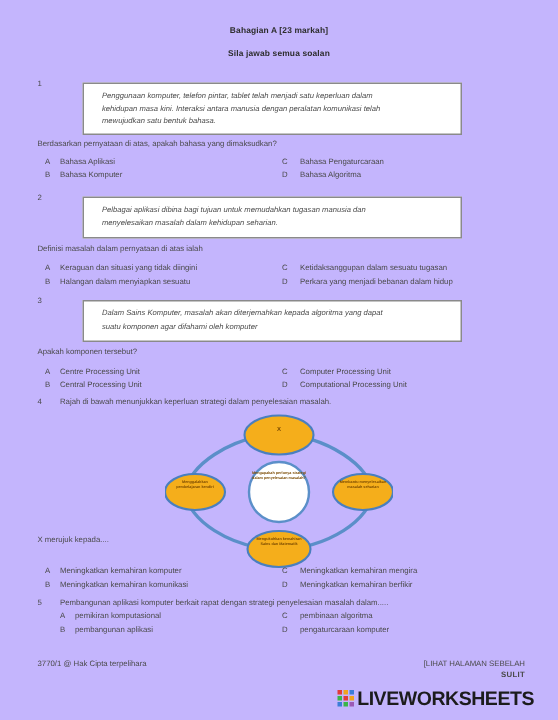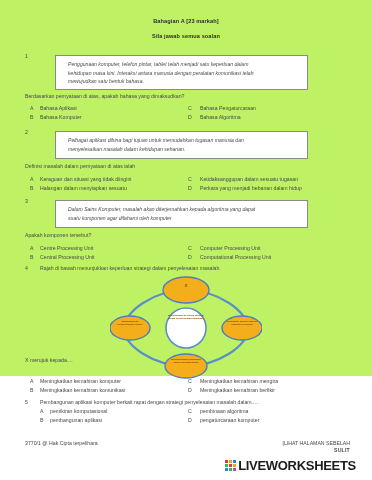--- a/index.html
+++ b/index.html
@@ -14,22 +14,22 @@
     font-family: "Liberation Sans", sans-serif;
     color: #3b3b3b;
     position: relative;
   }
 
   .page {
     position: absolute;
     left: 0;
     top: 0;
     width: 372px;
-    height: 376px;
-    background: #bef264;
+    height: 480px;
+    background: #c4b5fd;
   }
 
   
   .doc-heading {
     text-align: center;
     font-weight: bold;
     font-size: 5.6px;
     letter-spacing: .1px;
     color: #2d2d2d;
   }

